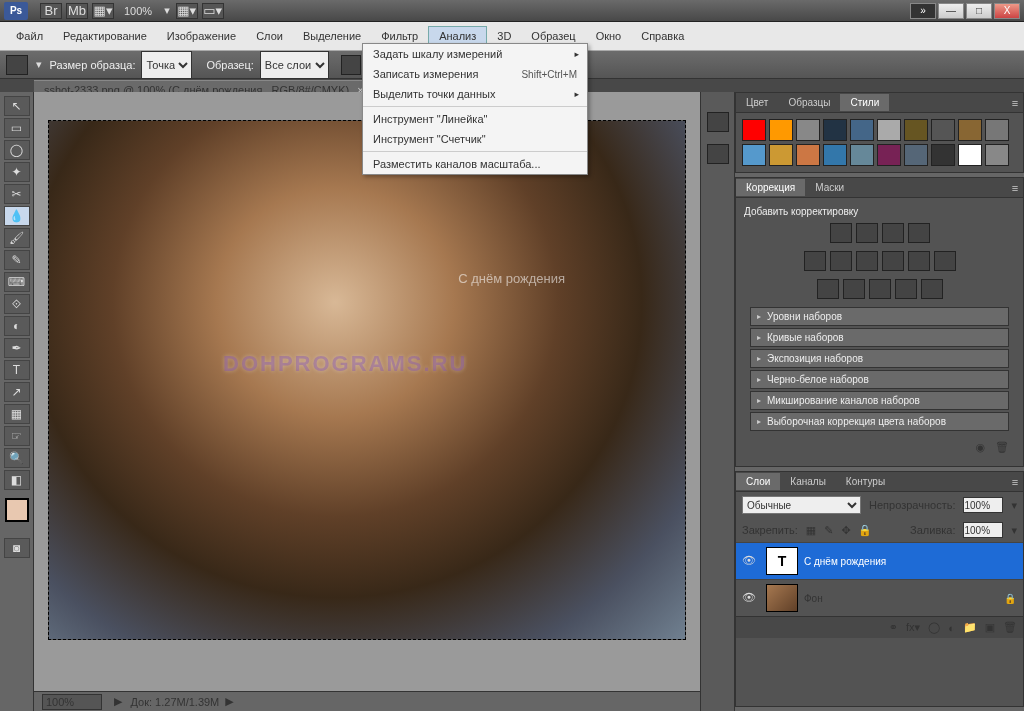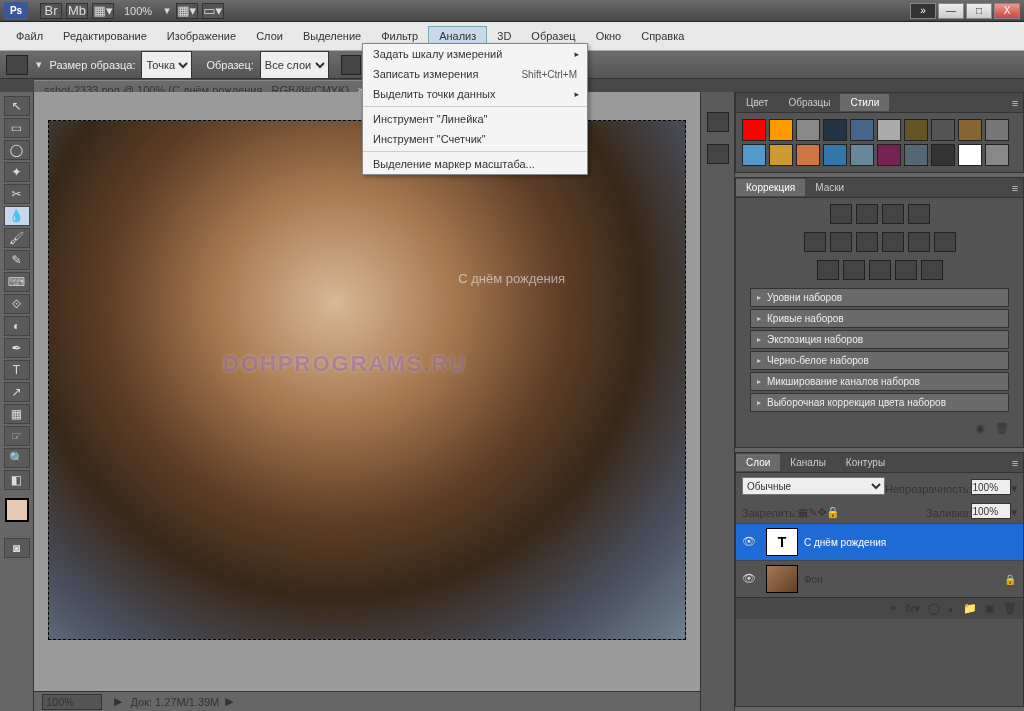--- a/index.html
+++ b/index.html
@@ -48,21 +48,21 @@
 .styles-body{padding:6px;display:grid;grid-template-columns:repeat(10,24px);gap:3px}
 .styles-body .sw{width:24px;height:22px;border:1px solid #222}
 .corr-body{padding:6px 4px}
 .corr-body .hdr{color:#eee;font-size:10px;padding:2px 4px 6px}
 .corr-icons{display:flex;justify-content:center;gap:4px;margin-bottom:8px}
 .corr-icons .ci{width:22px;height:20px;background:#444;border:1px solid #222}
 .preset-list{margin:4px 10px}
 .preset-list .pr{background:#6a6a6a;border:1px solid #333;padding:3px 6px;margin-bottom:2px;color:#eee;font-size:10px;display:flex;align-items:center}
 .preset-list .pr::before{content:"▸";margin-right:6px;font-size:8px;color:#ccc}
 .layers-body{background:#535353}
-.layer-ctrl{display:flex;align-items:flex-end;padding:4px 6px;color:#eee;font-size:10px;gap:0}
+.layer-ctrl{display:flex;align-items:center;padding:4px 6px;color:#eee;font-size:10px;gap:8px}
 .layer-ctrl select{flex:1;height:18px;font-size:10px;background:#eee}
 .layer-ctrl input{width:40px;height:16px;font-size:10px;background:#eee;border:1px solid #333}
 .layer-row{display:flex;align-items:center;padding:4px 6px;border-top:1px solid #444}
 .layer-row.sel{background:#1e6bd6;color:#fff}
 .layer-row .eye{width:18px;height:14px;color:#ddd;font-size:11px}
 .layer-row .thumb{width:32px;height:28px;background:#fff;border:1px solid #000;margin:0 6px;display:flex;align-items:center;justify-content:center;font-weight:bold;color:#000;font-size:14px}
 .layer-row .thumb.img{background:linear-gradient(135deg,#a67850,#604028)}
 .layer-row .nm{color:inherit;font-size:10px;flex:1}
 .layer-row .lock{color:#ccc;font-size:10px}
 .layers-foot{height:22px;background:#484848;border-top:1px solid #333;display:flex;align-items:center;justify-content:flex-end;padding:0 6px;gap:8px;color:#ccc;font-size:10px}
@@ -132,21 +132,21 @@
     </div>
     <hr>
     <div class="di">
       <span>Инструмент "Линейка"</span>
     </div>
     <div class="di">
       <span>Инструмент "Счетчик"</span>
     </div>
     <hr>
     <div class="di">
-      <span>Выделение маркер масштаба...</span>
+      <span>Разместить каналов масштаба...</span>
     </div>
   </div>
 
 <div class="workspace">
   <div class="toolbox" id="toolbox">
       <div class="tool">↖</div>
       <div class="tool">▭</div>
       <div class="tool">◯</div>
       <div class="tool">✦</div>
       <div class="tool">✂</div>
@@ -220,20 +220,21 @@
         </div>
     </div>
 
     <div class="panel">
       <div class="panel-tabs" id="corr-tabs">
         <span class="pt active">Коррекция</span>
           <span class="pt">Маски</span>
           <span class="menu-ico">≡</span>
       </div>
       <div class="corr-body">
+        <div class="hdr">Добавить корректировку</div>
         <div class="corr-icons">
           <div class="ci"></div>
             <div class="ci"></div>
             <div class="ci"></div>
             <div class="ci"></div>
         </div>
         <div class="corr-icons">
           <div class="ci"></div>
             <div class="ci"></div>
             <div class="ci"></div>

